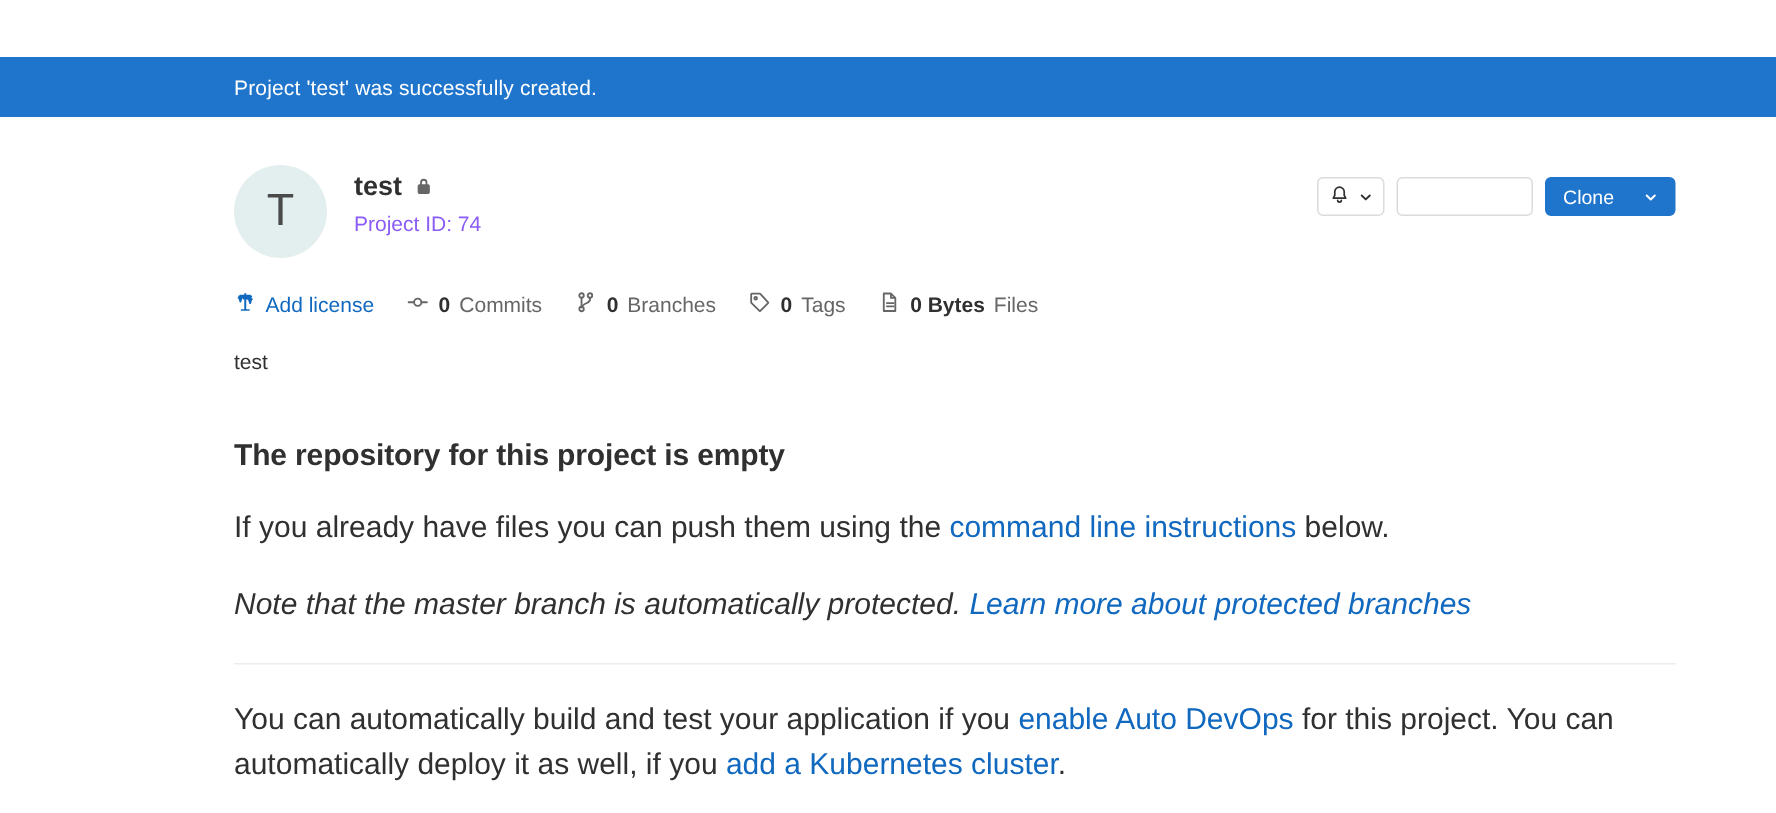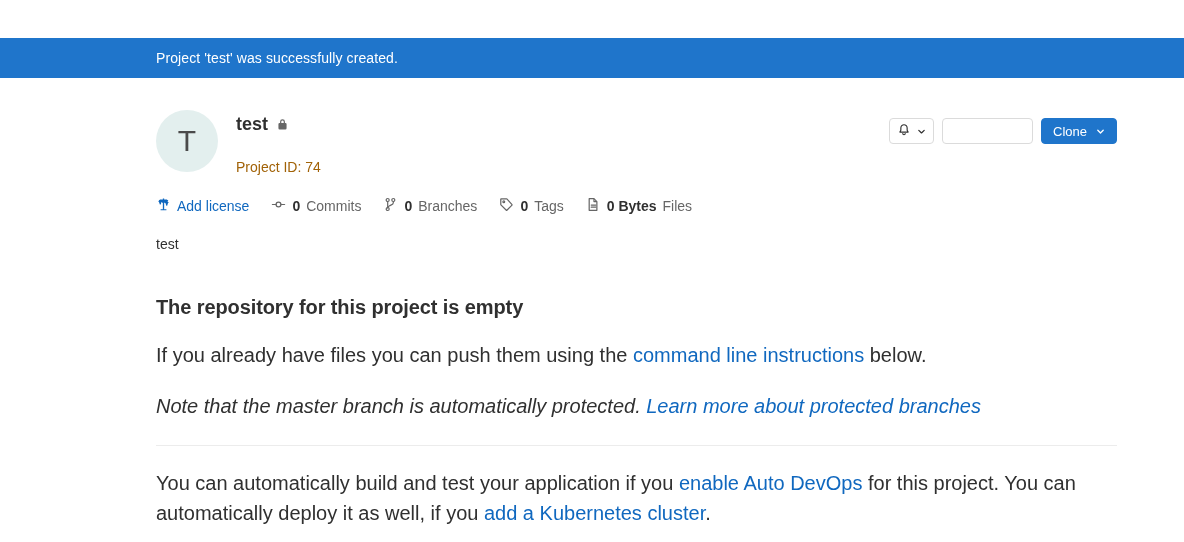--- a/index.html
+++ b/index.html
@@ -60,23 +60,23 @@
     gap: 8px;
   }
   .project-title {
     font-size: 18px;
     font-weight: 700;
     color: #303030;
     line-height: 1.2;
   }
   .lock-icon { display: flex; align-items: center; color: #666; }
   .project-id {
-    margin-top: 23px;
+    margin-top: 5px;
     font-size: 14px;
-    color: #a16207;
+    color: #8b5cf6;
   }
 
   
   .header-actions {
     display: flex;
     align-items: flex-start;
     gap: 8px;
     padding-top: 13px;
   }
   .btn {
@@ -123,21 +123,21 @@
   }
   .btn-primary {
     background: #1f75cb;
     border: 1px solid #1f75cb;
     color: #ffffff;
     height: 26px;
     border-radius: 4px;
     font-size: 13px;
     display: inline-flex;
     align-items: center;
-    gap: 9px;
+    gap: 20px;
     padding: 0 11px;
     cursor: pointer;
     font-family: "Liberation Sans", sans-serif;
   }
 
   
   .stats-row {
     display: flex;
     align-items: center;
     gap: 22px;

